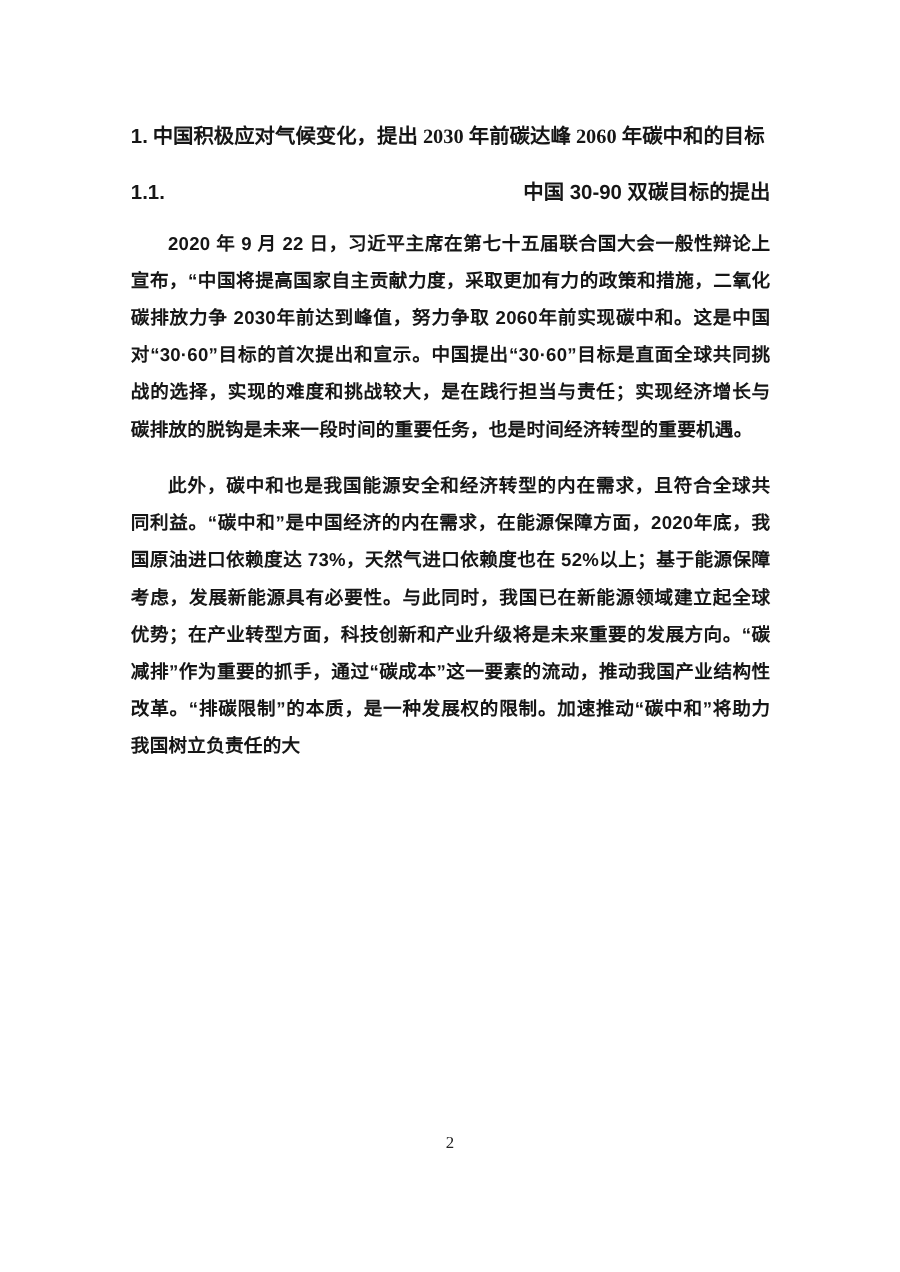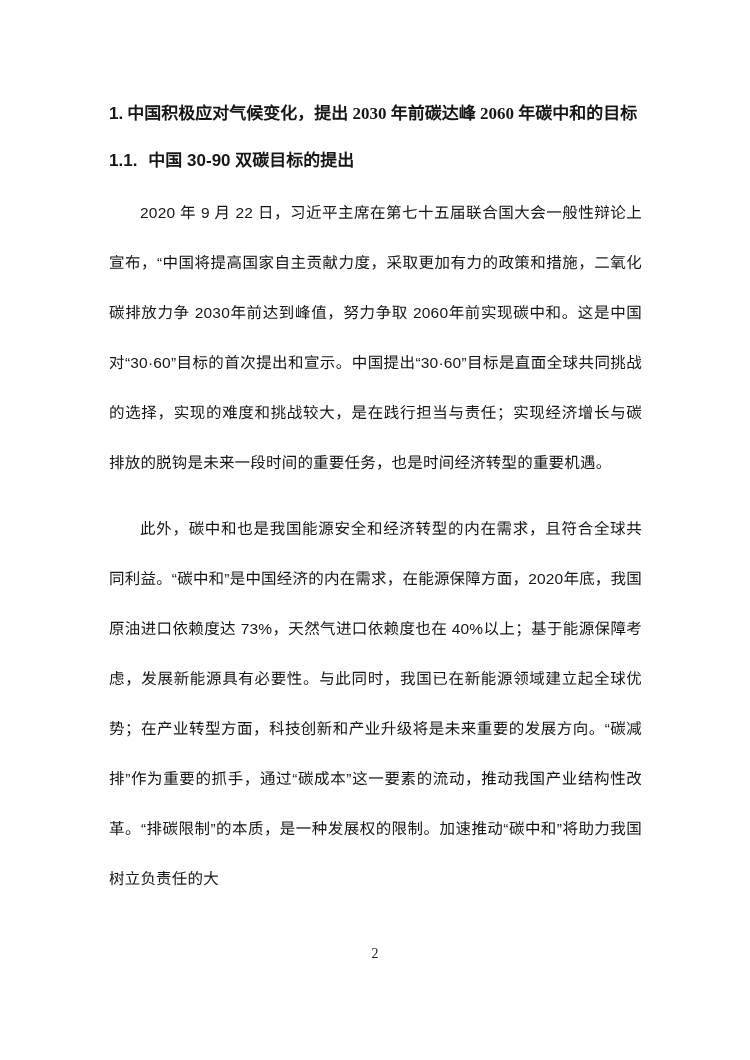--- a/index.html
+++ b/index.html
@@ -30,28 +30,29 @@
     display: flex;
   }
   .heading-1 .h-num { flex: 0 0 auto; }
   .heading-1 .h-text { margin-left: 4px; font-family: Liberation Serif, serif; }
   .heading-2 {
     margin-top: 21px;
     font-size: 17px;
     line-height: 26px;
     font-weight: 700;
     display: flex;
+    justify-content: space-between;
   }
   .heading-2 .h-num { flex: 0 0 auto; }
   .heading-2 .h-text { margin-left: 11px; }
   .body-text p {
     margin: 0 0 16px 0;
     font-size: 15.5px;
-    line-height: 50px;
-    font-weight: 400;
+    line-height: 31px;
+    font-weight: 700;
     text-align: justify;
     text-justify: inter-ideograph;
     text-indent: 2em;
     letter-spacing: 0.2px;
   }
   .body-text { margin-top: 14px; }
   .page-footer {
     position: absolute;
     left: 0;
     right: 0;
@@ -73,19 +74,19 @@
       <span class="h-text">中国积极应对气候变化，提出 2030 年前碳达峰 2060 年碳中和的目标</span>
     </div>
 
     <div class="heading-2">
       <span class="h-num">1.1.</span>
       <span class="h-text">中国 30-90 双碳目标的提出</span>
     </div>
 
     <div class="body-text">
       <p>2020 年 9 月 22 日，习近平主席在第七十五届联合国大会一般性辩论上宣布，“中国将提高国家自主贡献力度，采取更加有力的政策和措施，二氧化碳排放力争 2030年前达到峰值，努力争取 2060年前实现碳中和。这是中国对“30·60”目标的首次提出和宣示。中国提出“30·60”目标是直面全球共同挑战的选择，实现的难度和挑战较大，是在践行担当与责任；实现经济增长与碳排放的脱钩是未来一段时间的重要任务，也是时间经济转型的重要机遇。</p>
-      <p>此外，碳中和也是我国能源安全和经济转型的内在需求，且符合全球共同利益。“碳中和”是中国经济的内在需求，在能源保障方面，2020年底，我国原油进口依赖度达 73%，天然气进口依赖度也在 40%以上；基于能源保障考虑，发展新能源具有必要性。与此同时，我国已在新能源领域建立起全球优势；在产业转型方面，科技创新和产业升级将是未来重要的发展方向。“碳减排”作为重要的抓手，通过“碳成本”这一要素的流动，推动我国产业结构性改革。“排碳限制”的本质，是一种发展权的限制。加速推动“碳中和”将助力我国树立负责任的大</p>
+      <p>此外，碳中和也是我国能源安全和经济转型的内在需求，且符合全球共同利益。“碳中和”是中国经济的内在需求，在能源保障方面，2020年底，我国原油进口依赖度达 73%，天然气进口依赖度也在 52%以上；基于能源保障考虑，发展新能源具有必要性。与此同时，我国已在新能源领域建立起全球优势；在产业转型方面，科技创新和产业升级将是未来重要的发展方向。“碳减排”作为重要的抓手，通过“碳成本”这一要素的流动，推动我国产业结构性改革。“排碳限制”的本质，是一种发展权的限制。加速推动“碳中和”将助力我国树立负责任的大</p>
     </div>
 
   </div>
 
   <div class="page-footer">2</div>
 </div>
 
 </body></html>

